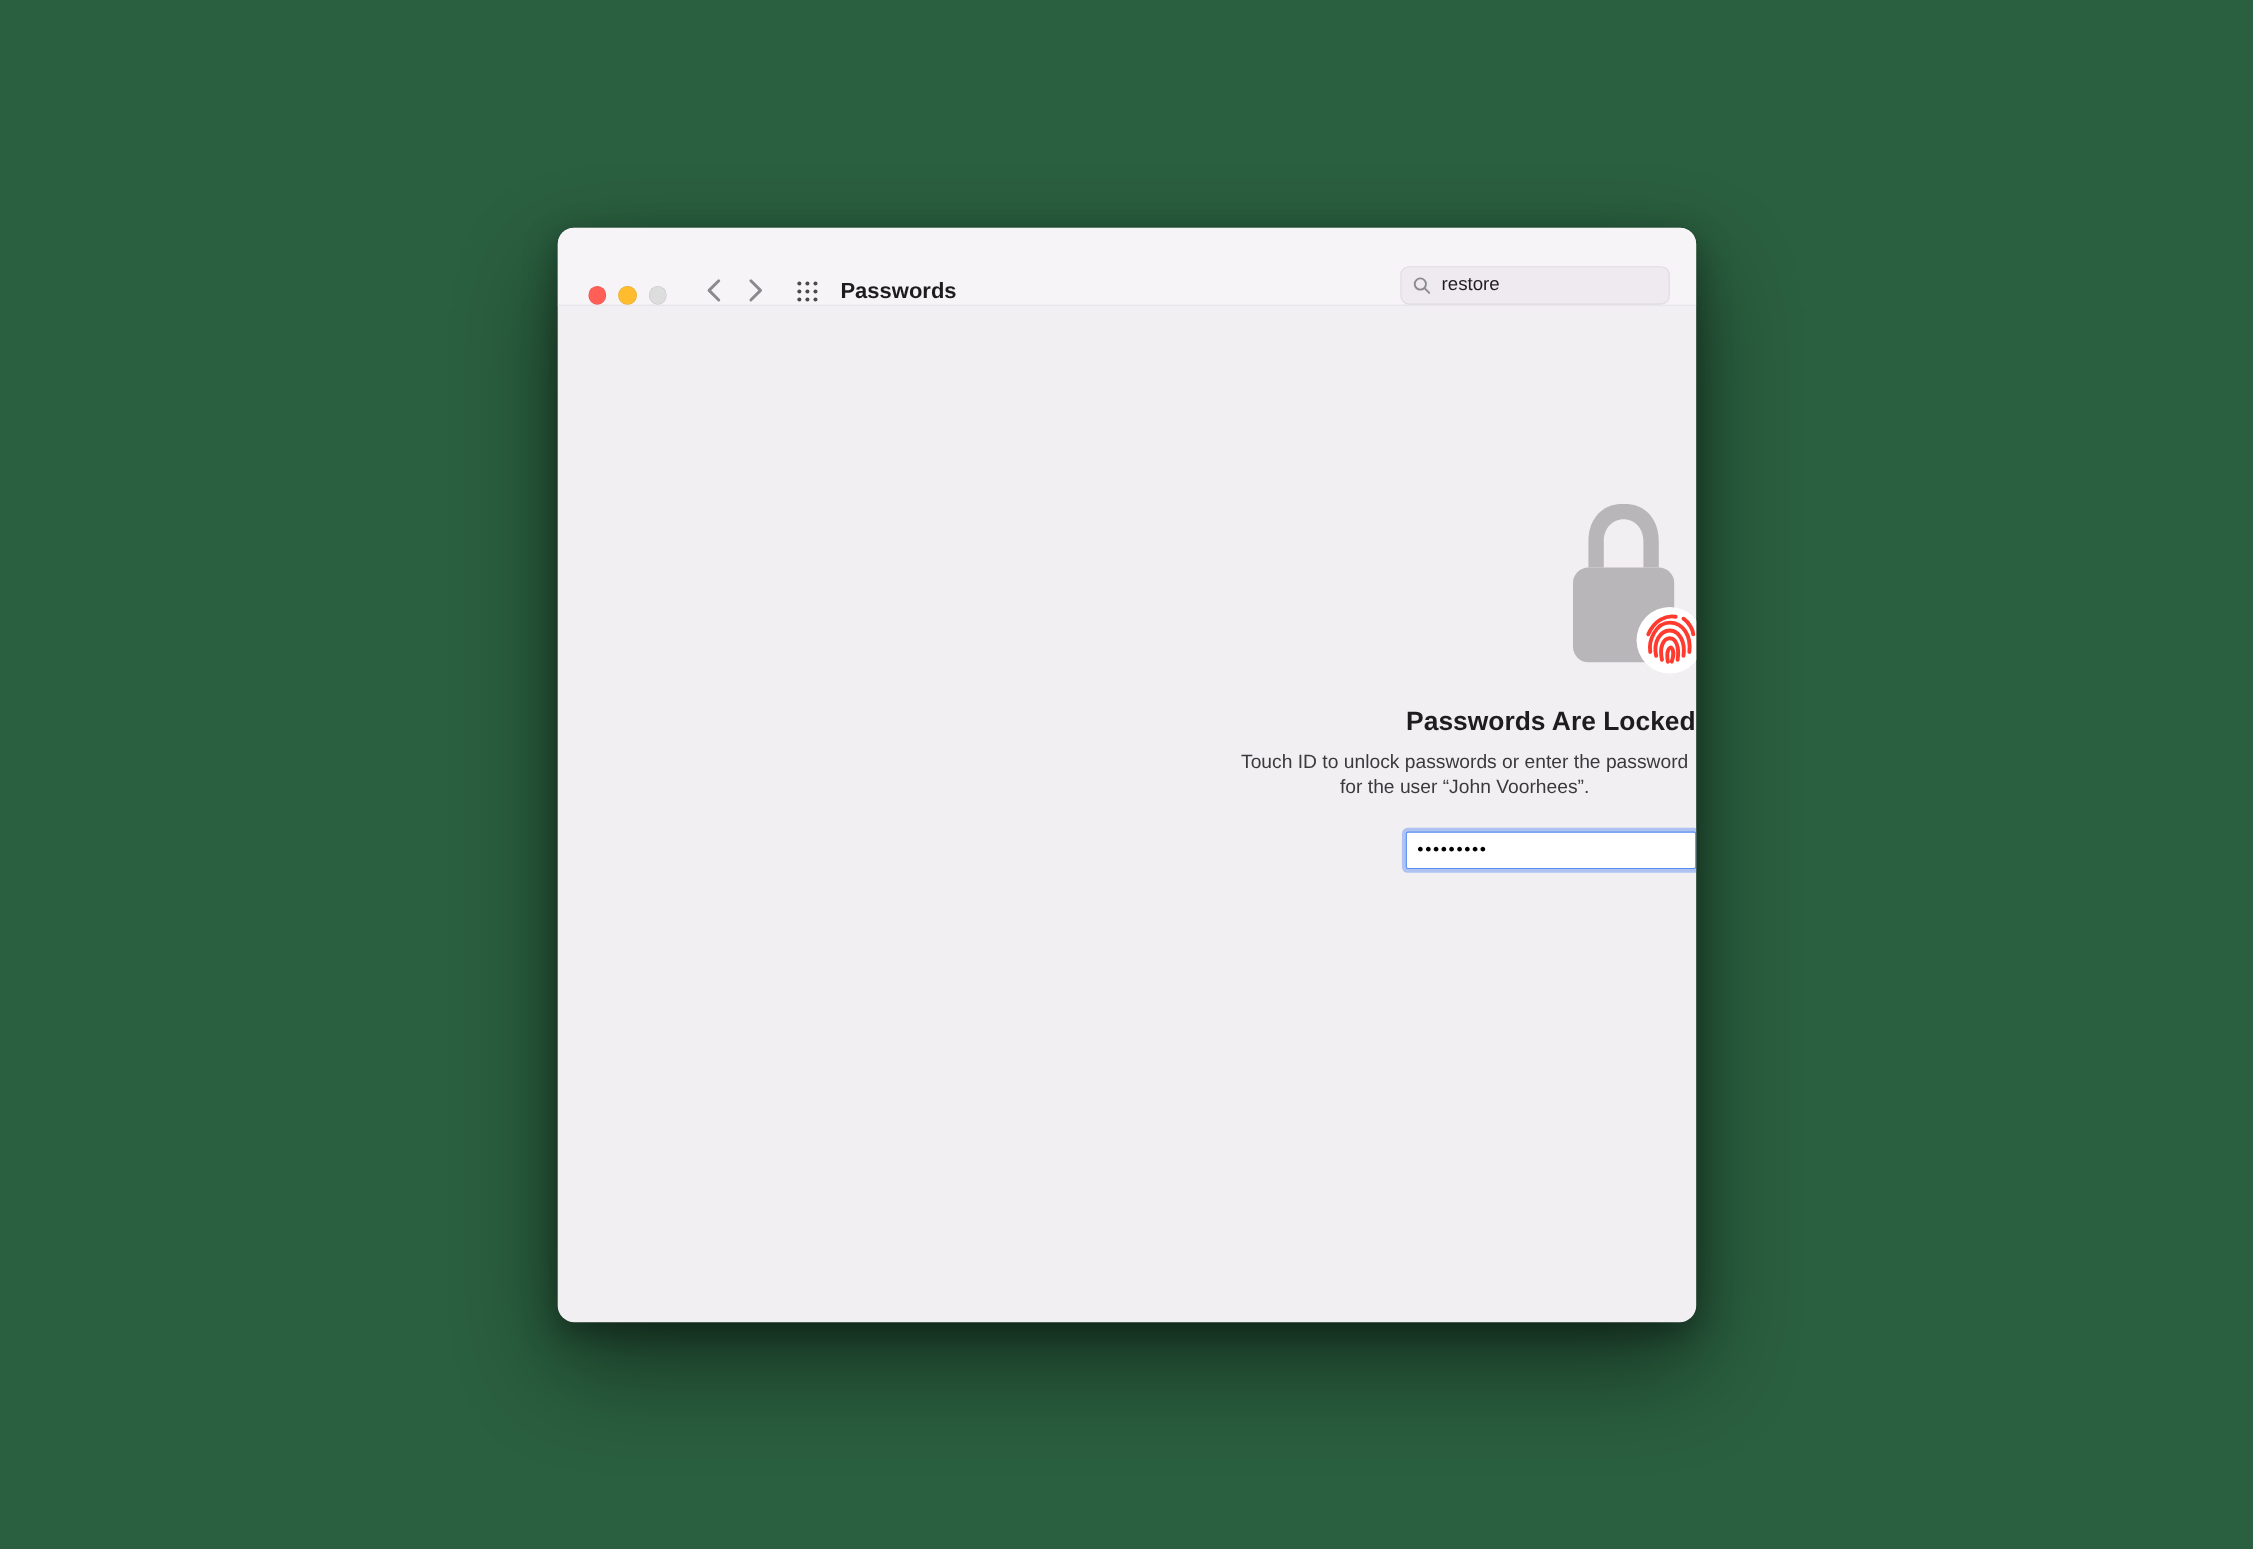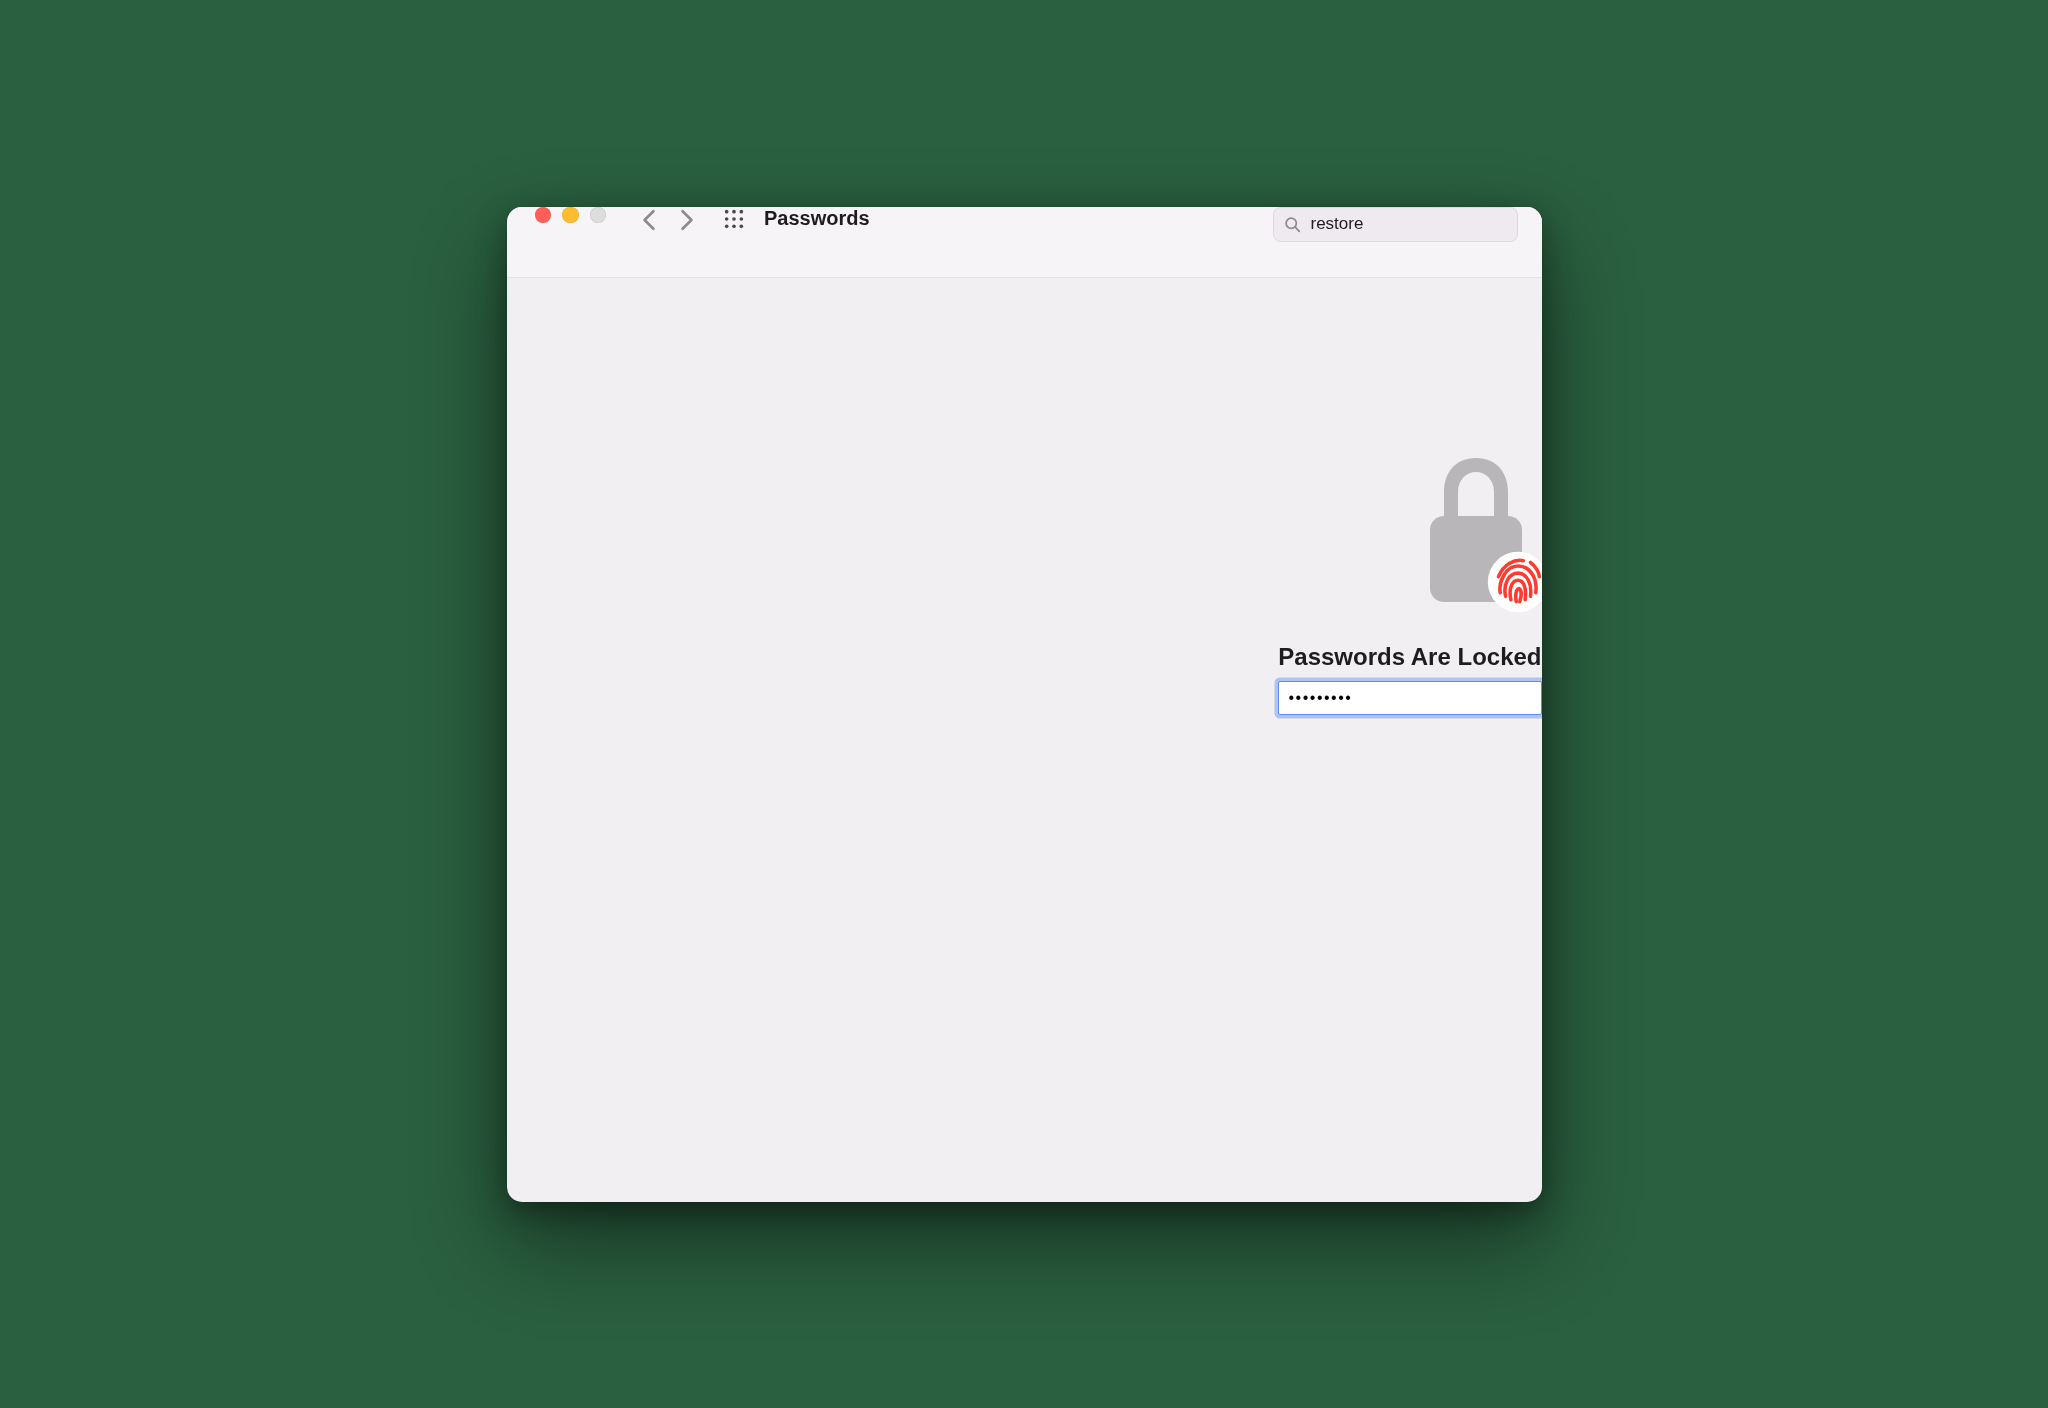--- a/index.html
+++ b/index.html
@@ -49,21 +49,21 @@
     display: flex;
     flex-direction: column;
   }
 
   
   .toolbar {
     height: 71px;
     background: var(--toolbar-bg);
     border-bottom: 1px solid var(--toolbar-border);
     display: flex;
-    align-items: flex-start;
+    align-items: flex-end;
     padding: 0 24px 0 28px;
     gap: 4px;
   }
 
   .traffic-lights {
     display: flex;
     gap: 11px;
     align-items: center;
     margin-right: 30px;
   }
@@ -282,20 +282,21 @@
           <path d="M28 56 C25 42 30 34 36 34 C42 34 46 42 44 56"></path>
           <path d="M34 58 C32 46 36 42 38 44 C40 46 40 52 38 58"></path>
           <path d="M14 30 C20 16 32 10 42 12"></path>
           <path d="M50 14 C56 18 60 26 60 30"></path>
         </g>
       </svg>
     </div>
 
     <h2 class="locked-title">Passwords Are Locked</h2>
 
+    <p class="locked-subtitle">Touch ID to unlock passwords or enter the password for the user “John Voorhees”.</p>
 
     <div class="password-field-wrap">
       <input type="password" class="password-field" value="•••••••••" style="">
     </div>
 
   </div>
 
 </div>
 
 </body></html>

